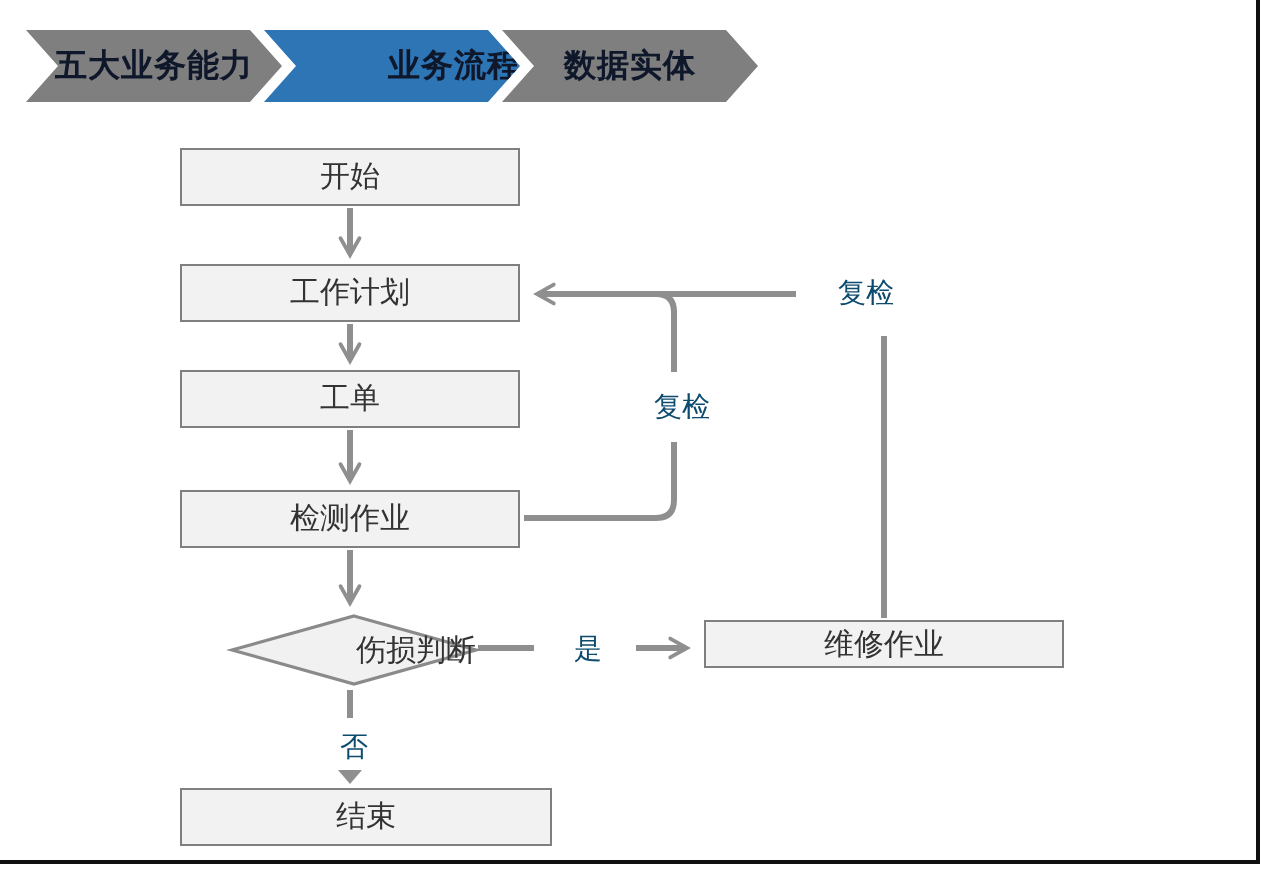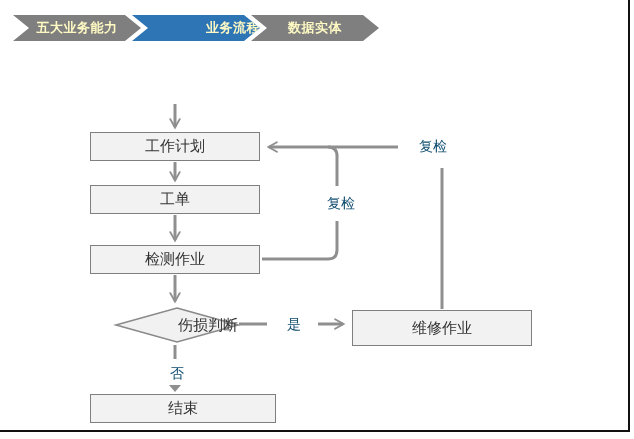--- a/index.html
+++ b/index.html
@@ -4,25 +4,25 @@
 <style>
   html,body { margin:0; padding:0; background:#fff; }
   .canvas {
     position:relative; width:634px; height:439px; background:#ffffff;
     font-family:"Liberation Sans", sans-serif; overflow:hidden;
   }
 
   
   .breadcrumb { position:absolute; left:13px; top:15px; height:35px; display:flex; }
   .chev {
-    height:26px; width:128px; margin-right:-9px;
-    background:#7F7F7F; color:#fef9c3;
+    height:36px; width:128px; margin-right:-9px;
+    background:#7F7F7F; color:#0f172a;
     clip-path: polygon(0 0, calc(100% - 16px) 0, 100% 50%, calc(100% - 16px) 100%, 0 100%, 16px 50%);
     display:flex; align-items:center; justify-content:center;
-    font-size:13px; font-weight:bold; letter-spacing:0.5px;
+    font-size:16px; font-weight:bold; letter-spacing:0.5px;
     cursor:pointer;
   }
   .chev.active { background:#2E75B6;justify-content:flex-end; }
   .chev span { pointer-events:none; }
 
   
   .node {
     position:absolute; box-sizing:border-box;
     background:#F2F2F2; border:1.6px solid #7F7F7F;
     display:flex; align-items:center; justify-content:center;
@@ -91,38 +91,41 @@
       <path d="M318,324 L343,324" marker-end="url(#ah)"></path>
 
       <path d="M175,345 L175,359"></path>
     </g>
 
     <polygon points="177,308 238,325 177,342 116,325" fill="#F1F1F1" stroke="#8A8A8A" stroke-width="1.6"></polygon>
 
     <polygon points="169,385 181,385 175,392" fill="#8F8F8F"></polygon>
   </svg>
 
+  <div class="node" style="left:90px; top:74px; width:170px; height:29px;">
+    <span>开始</span>
+  </div>
 
   <div class="node" style="left:90px; top:132px; width:170px; height:29px;">
     <span>工作计划</span>
   </div>
 
   <div class="node" style="left:90px; top:185px; width:170px; height:29px;text-align:center;">
     <span>工单</span>
   </div>
 
   <div class="node" style="left:90px; top:245px; width:170px; height:29px;">
     <span>检测作业</span>
   </div>
 
   <div class="diamond-label" style="left:116px; top:307px; width:122px; height:36px;">
     <span>伤损判断</span>
   </div>
 
-  <div class="node" style="left:352px; top:310px; width:180px; height:36px;">
+  <div class="node" style="left:352px; top:310px; width:180px; height:24px;">
     <span>维修作业</span>
   </div>
 
   <div class="node" style="left:90px; top:394px; width:186px; height:29px;">
     <span>结束</span>
   </div>
 
   <div class="edge-label" style="left:320px; top:193px; width:38px;">复检</div>
 
   <div class="edge-label" style="left:411px; top:136px; width:40px;">复检</div>

